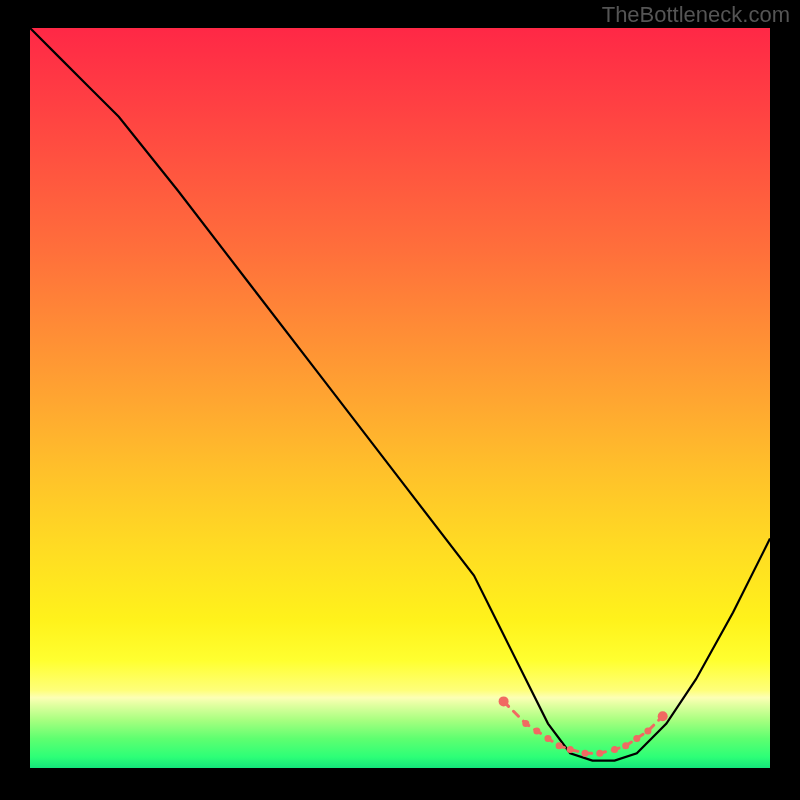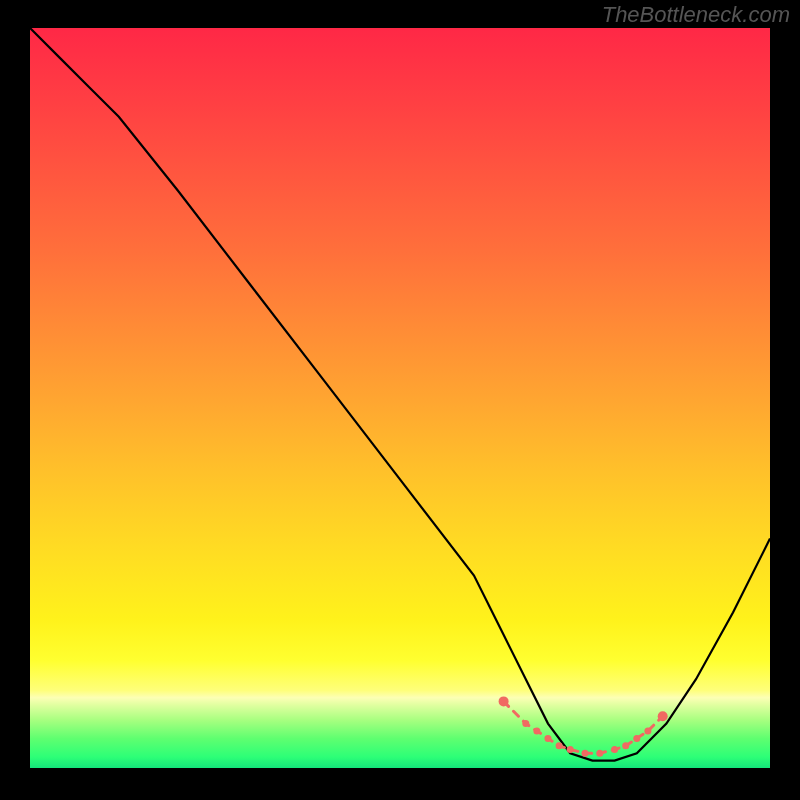--- a/index.html
+++ b/index.html
@@ -7,21 +7,20 @@
     padding: 0;
     width: 800px;
     height: 800px;
     background: #000;
     font-family: Arial, Helvetica, sans-serif;
   }
   .container {
     position: relative;
     width: 800px;
     height: 644px;
-    font-style: italic;
   }
   .watermark {
     position: absolute;
     top: 2px;
     right: 10px;
     color: #555;
     font-size: 22px;
     font-weight: normal;
     z-index: 10;
   }

